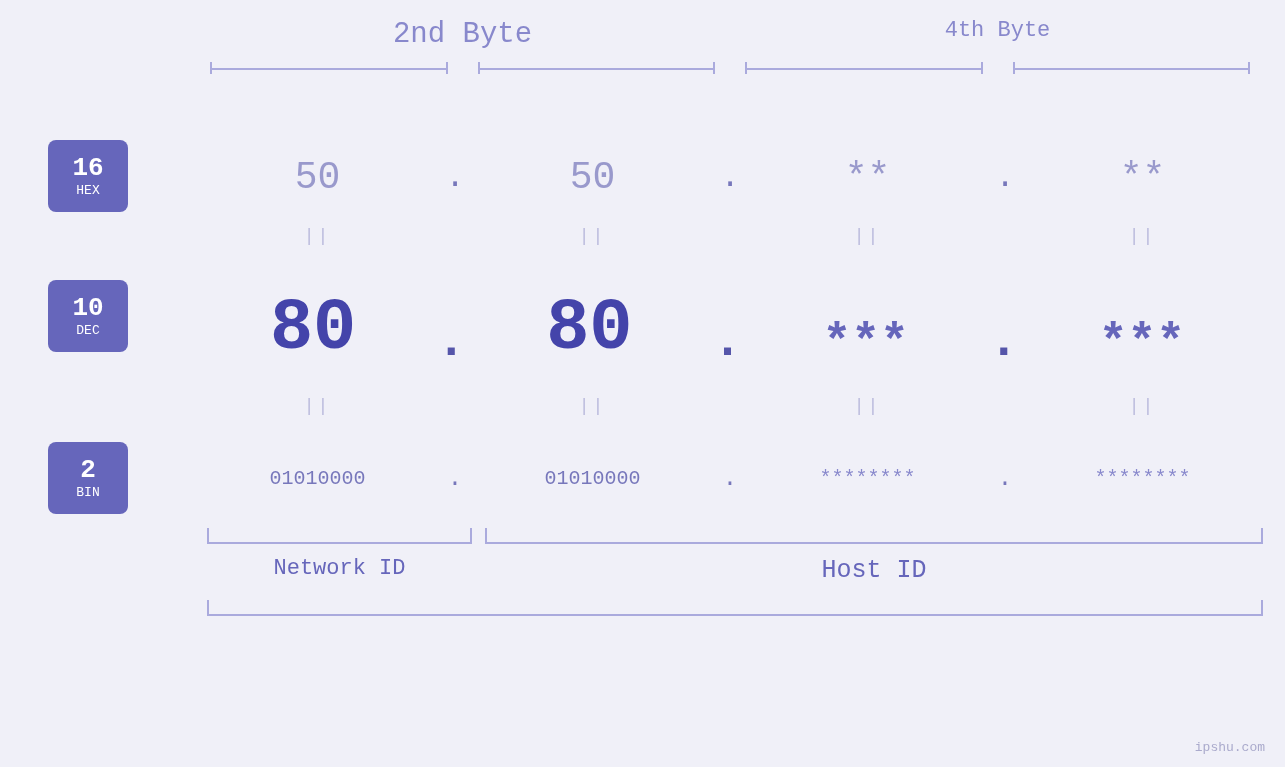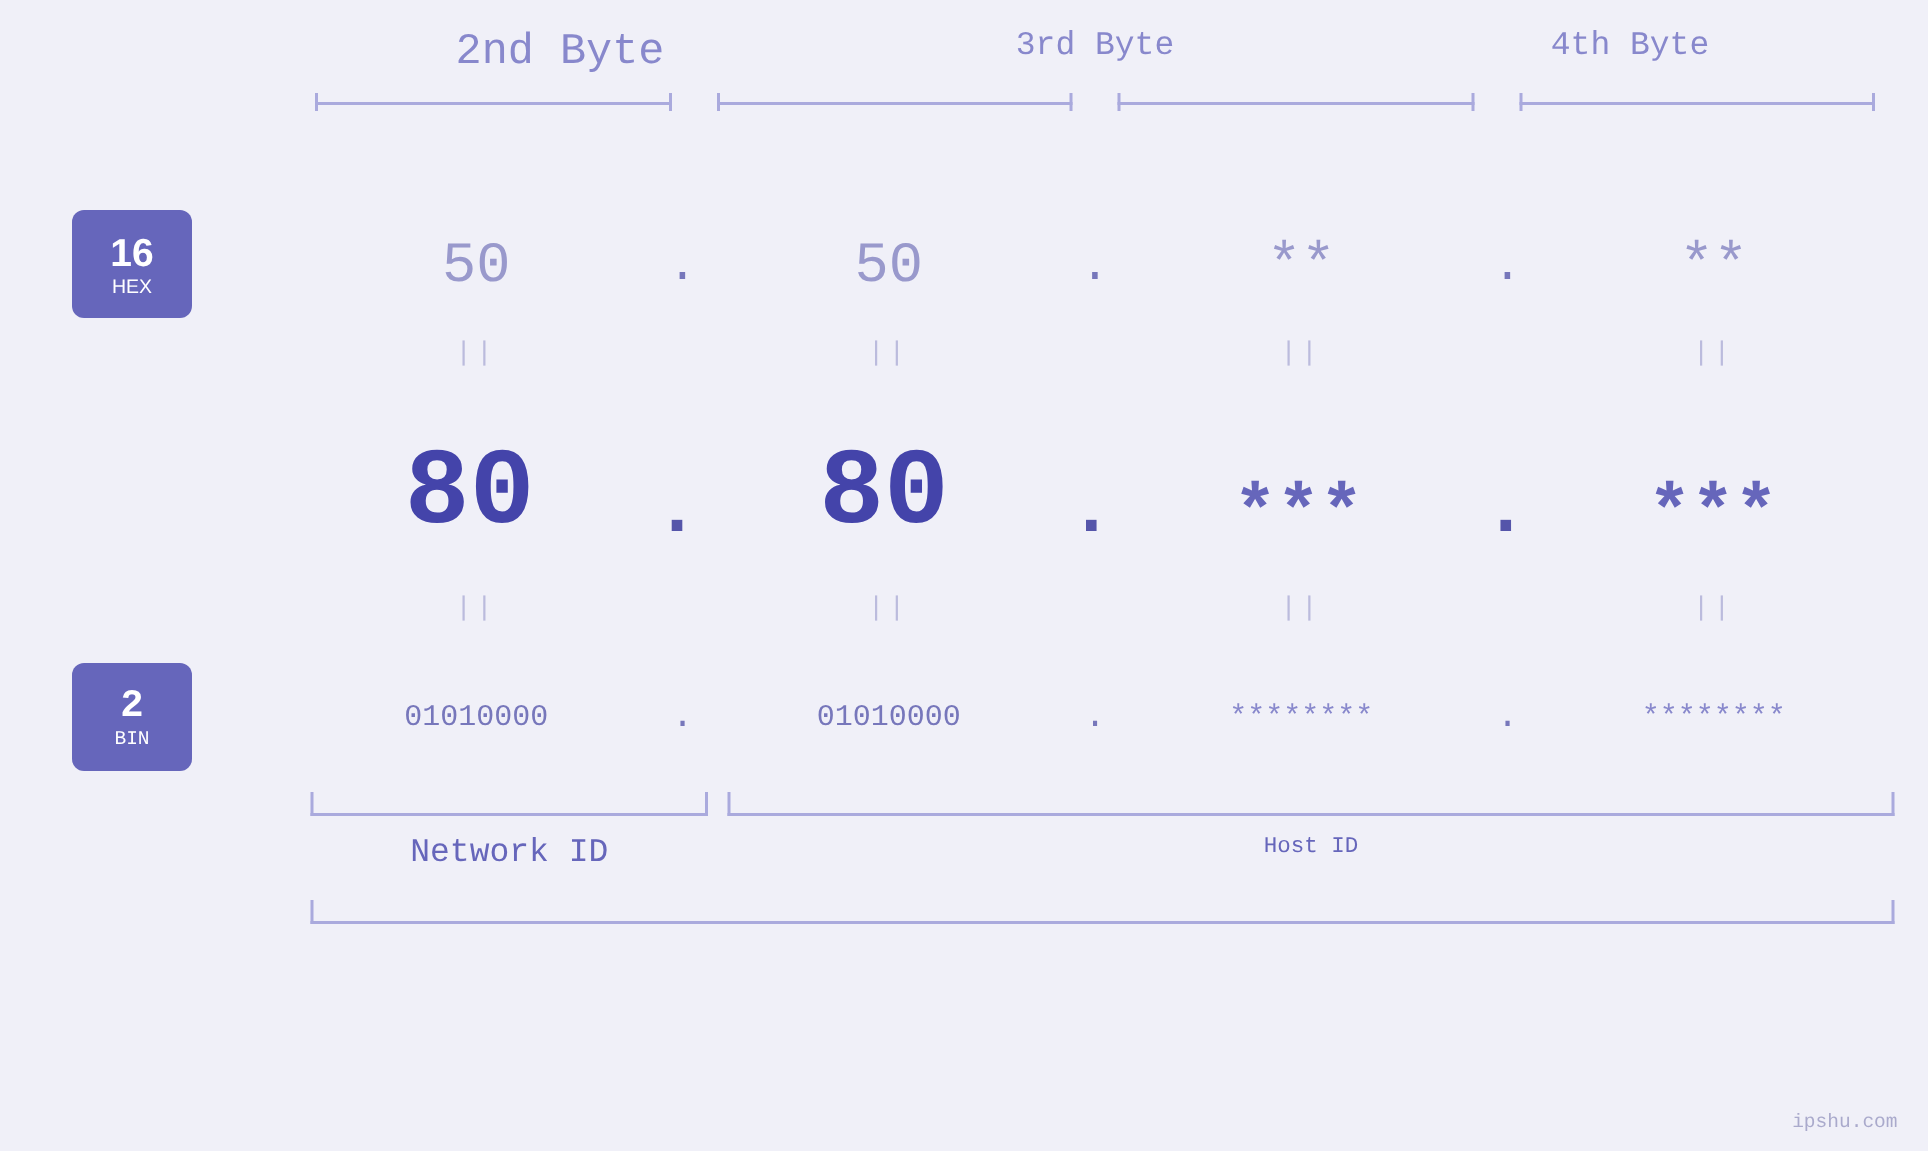--- a/index.html
+++ b/index.html
@@ -22,21 +22,20 @@
       height: 767px;
     }
   </style>
 </head>
 <body>
 
 <div class="full-layout">
 
   <div style="position:absolute; top:18px; left:195px; right:20px; display:flex;">
     <div style="flex:1; text-align:center; color:#8888cc; font-size:29px; font-family:'Courier New',monospace;">2nd Byte</div>
-    <div style="flex:1; text-align:center; color:#8888cc; font-size:22px; font-family:'Courier New',monospace;">3rd Byte</div>
     <div style="flex:1; text-align:center; color:#8888cc; font-size:22px; font-family:'Courier New',monospace;">4th Byte</div>
   </div>
 
   <div style="position:absolute; top:60px; left:195px; right:20px; display:flex; height:20px;">
     <div style="flex:1; margin:0 15px; position:relative;">
       <div style="position:absolute; top:8px; left:0; right:0; height:2px; background:#aaaadd;"></div>
       <div style="position:absolute; top:2px; left:0; width:2px; height:12px; background:#aaaadd;"></div>
       <div style="position:absolute; top:2px; right:0; width:2px; height:12px; background:#aaaadd;"></div>
     </div>
     <div style="flex:1; margin:0 15px; position:relative;">
@@ -49,21 +48,21 @@
       <div style="position:absolute; top:2px; left:0; width:2px; height:12px; background:#aaaadd;"></div>
       <div style="position:absolute; top:2px; right:0; width:2px; height:12px; background:#aaaadd;"></div>
     </div>
     <div style="flex:1; margin:0 15px; position:relative;">
       <div style="position:absolute; top:8px; left:0; right:0; height:2px; background:#aaaadd;"></div>
       <div style="position:absolute; top:2px; left:0; width:2px; height:12px; background:#aaaadd;"></div>
       <div style="position:absolute; top:2px; right:0; width:2px; height:12px; background:#aaaadd;"></div>
     </div>
   </div>
 
-  <div style="position:absolute; top:140px; left:48px; background:#6666bb; color:white; border-radius:8px; width:80px; height:72px; display:flex; flex-direction:column; align-items:center; justify-content:center; font-family:Liberation Sans, sans-serif;">
+  <div style="position:absolute; top:140px; left:48px; background:#6666bb; color:white; border-radius:8px; width:80px; height:72px; display:flex; flex-direction:column; align-items:center; justify-content:center; font-family:Liberation Mono, monospace;">
     <span style="font-size:26px; font-weight:bold; line-height:1.1;">16</span>
     <span style="font-size:13px;">HEX</span>
   </div>
 
   <div style="position:absolute; top:145px; left:195px; right:20px; display:flex; align-items:center; height:65px;">
     <div style="flex:1; text-align:center; color:#9999cc; font-size:38px; font-family:'Courier New',monospace;">50</div>
     <div style="width:30px; text-align:center; color:#7777bb; font-size:32px; font-family:'Courier New',monospace;">.</div>
     <div style="flex:1; text-align:center; color:#9999cc; font-size:38px; font-family:'Courier New',monospace;">50</div>
     <div style="width:30px; text-align:center; color:#7777bb; font-size:32px; font-family:'Courier New',monospace;">.</div>
     <div style="flex:1; text-align:center; color:#9999cc; font-size:38px; font-family:'Courier New',monospace;">**</div>
@@ -74,20 +73,24 @@
   <div style="position:absolute; top:222px; left:195px; right:20px; display:flex; height:28px; align-items:center;">
     <div style="flex:1; text-align:center; color:#bbbbdd; font-size:18px; font-family:'Courier New',monospace; letter-spacing:3px;">||</div>
     <div style="width:30px;"></div>
     <div style="flex:1; text-align:center; color:#bbbbdd; font-size:18px; font-family:'Courier New',monospace; letter-spacing:3px;">||</div>
     <div style="width:30px;"></div>
     <div style="flex:1; text-align:center; color:#bbbbdd; font-size:18px; font-family:'Courier New',monospace; letter-spacing:3px;">||</div>
     <div style="width:30px;"></div>
     <div style="flex:1; text-align:center; color:#bbbbdd; font-size:18px; font-family:'Courier New',monospace; letter-spacing:3px;">||</div>
   </div>
 
+  <div style="position:absolute; top:280px; left:48px; background:#6666bb; color:white; border-radius:8px; width:80px; height:72px; display:flex; flex-direction:column; align-items:center; justify-content:center; font-family:'Courier New',monospace;">
+    <span style="font-size:26px; font-weight:bold; line-height:1.1;">10</span>
+    <span style="font-size:13px;">DEC</span>
+  </div>
 
   <div style="position:absolute; top:260px; left:190px; right:20px; display:flex; align-items:flex-end; height:110px;">
     <div style="flex:1; text-align:center; color:#4444aa; font-size:72px; font-weight:bold; font-family:'Courier New',monospace;">80</div>
     <div style="width:30px; text-align:center; color:#5555aa; font-size:50px; font-family:'Courier New',monospace; font-weight:bold; padding-top:20px;">.</div>
     <div style="flex:1; text-align:center; color:#4444aa; font-size:72px; font-weight:bold; font-family:'Courier New',monospace;">80</div>
     <div style="width:30px; text-align:center; color:#5555aa; font-size:50px; font-family:'Courier New',monospace; font-weight:bold; padding-top:20px;">.</div>
     <div style="flex:1; text-align:center; color:#6666bb; font-size:48px; font-weight:bold; font-family:'Courier New',monospace;">***</div>
     <div style="width:30px; text-align:center; color:#5555aa; font-size:50px; font-family:'Courier New',monospace; font-weight:bold; padding-top:20px;">.</div>
     <div style="flex:1; text-align:center; color:#6666bb; font-size:48px; font-weight:bold; font-family:'Courier New',monospace;">***</div>
   </div>
@@ -125,21 +128,21 @@
   </div>
 
   <div style="position:absolute; top:528px; left:485px; right:22px; height:18px;">
     <div style="position:absolute; top:0; left:0; width:2px; height:16px; background:#aaaadd;"></div>
     <div style="position:absolute; top:14px; left:0; right:0; height:2px; background:#aaaadd;"></div>
     <div style="position:absolute; top:0; right:0; width:2px; height:16px; background:#aaaadd;"></div>
   </div>
 
   <div style="position:absolute; top:556px; left:207px; width:265px; text-align:center; color:#6666bb; font-size:22px; font-family:'Courier New',monospace;">Network ID</div>
 
-  <div style="position:absolute; top:556px; left:485px; right:22px; text-align:center; color:#6666bb; font-size:15px; font-family:'Courier New',monospace;">Host ID</div>
+  <div style="position:absolute; top:556px; left:485px; right:22px; text-align:center; color:#6666bb; font-size:25px; font-family:'Courier New',monospace;">Host ID</div>
 
   <div style="position:absolute; top:600px; left:207px; right:22px; height:18px;">
     <div style="position:absolute; top:0; left:0; width:2px; height:16px; background:#aaaadd;"></div>
     <div style="position:absolute; top:14px; left:0; right:0; height:2px; background:#aaaadd;"></div>
     <div style="position:absolute; top:0; right:0; width:2px; height:16px; background:#aaaadd;"></div>
   </div>
 
 
   <div style="position:absolute; bottom:12px; right:20px; color:#aaaacc; font-size:13px; font-family:'Courier New',monospace;">ipshu.com</div>
 

